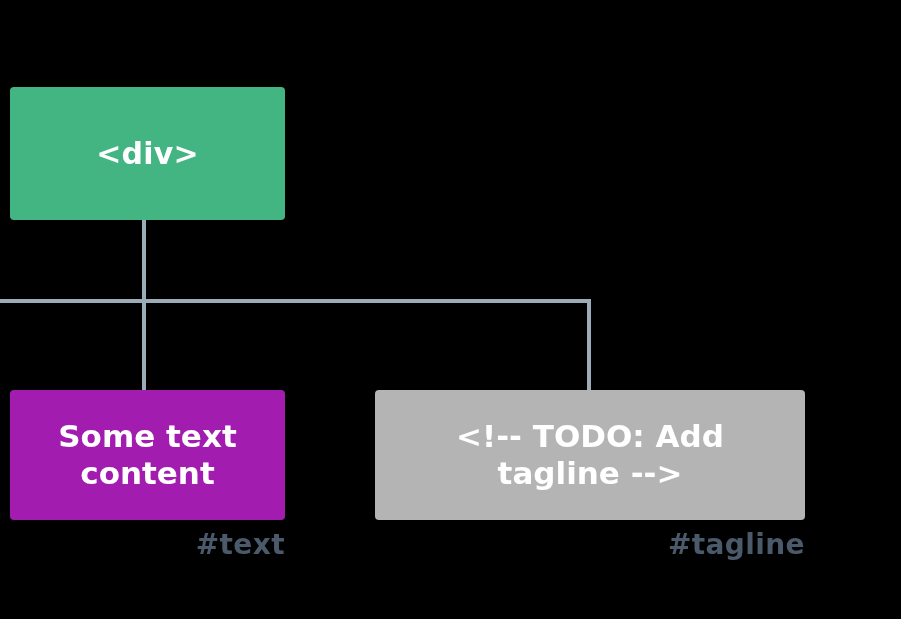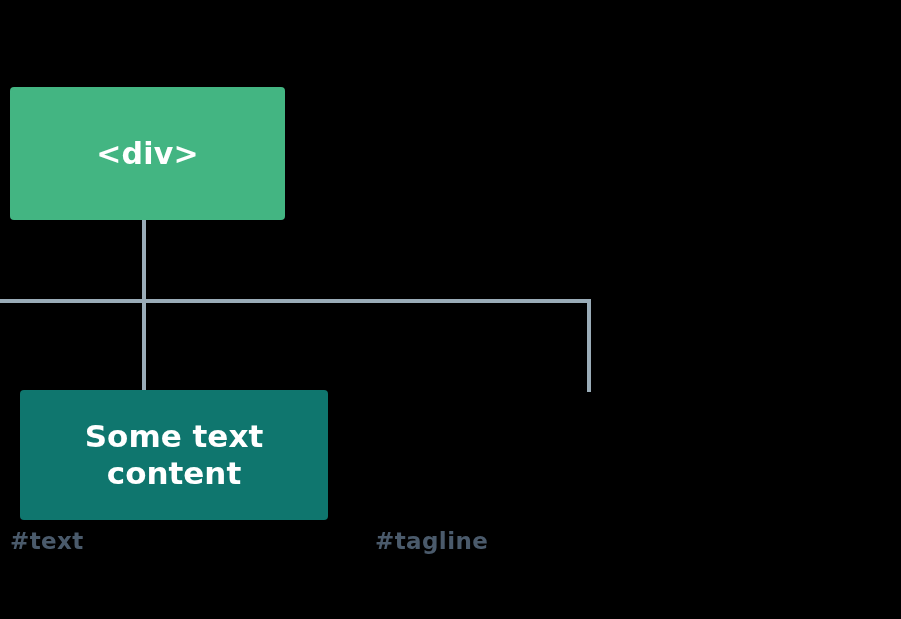--- a/index.html
+++ b/index.html
@@ -62,43 +62,43 @@
     left: 10px;
     top: 87px;
     width: 275px;
     height: 133px;
     background: #43b582;
     font-size: 30px;
     letter-spacing: 0.2px;
   }
 
   #node-text {
-    left: 20px;
+    left: 10px;
     top: 390px;
-    width: 308px;
+    width: 275px;
     height: 130px;
-    background: #0f766e;
+    background: #a21caf;
     font-size: 31px;
   }
 
   #node-comment {
     left: 375px;
     top: 390px;
     width: 430px;
     height: 130px;
     background: #b4b4b4;
     font-size: 31px;
   }
 
   
   .caption {
     position: absolute;
-    text-align: left;
+    text-align: right;
     color: #4a5a6b;
-    font-size: 23px;
+    font-size: 28px;
     font-weight: bold;
     letter-spacing: 0.4px;
   }
   #caption-text {
     left: 10px;
     top: 528px;
     width: 275px;
   }
   #caption-comment {
     left: 375px;
@@ -115,18 +115,20 @@
 
   <div class="edge" id="edge-horizontal-bus"></div>
 
   <div class="edge" id="edge-comment-drop"></div>
 
   <div class="node" id="node-div">&lt;div&gt;</div>
 
   <div class="node" id="node-text">Some text
 content</div>
 
+  <div class="node" id="node-comment">&lt;!-- TODO: Add
+tagline  --&gt;</div>
 
   <div class="caption" id="caption-text">#text</div>
 
   <div class="caption" id="caption-comment">#tagline</div>
 
 </div>
 
 </body></html>

